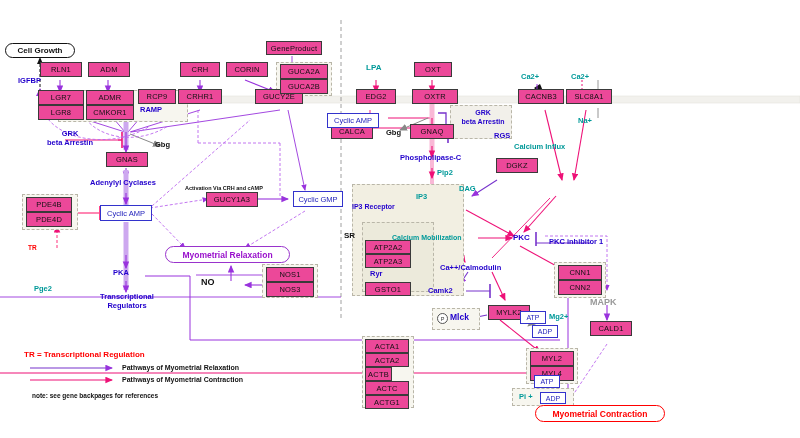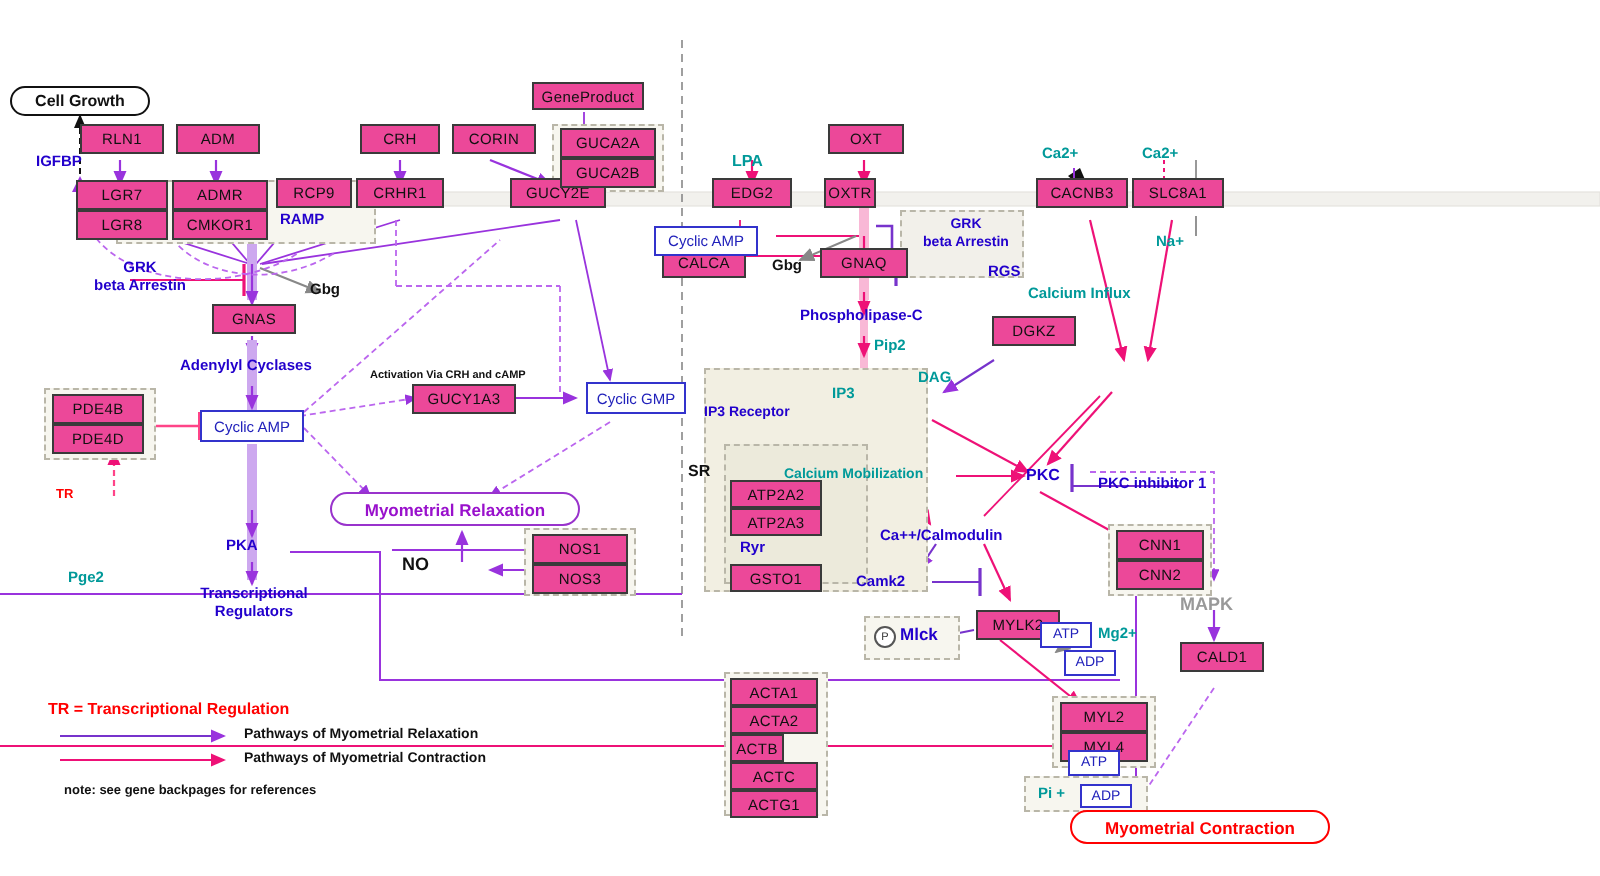--- a/index.html
+++ b/index.html
@@ -279,21 +279,21 @@
   <div class="box" style="left:106px;top:152px;width:42px;height:15px;">GNAS</div>
   <div class="box" style="left:26px;top:197px;width:46px;height:15px;">PDE4B</div>
   <div class="box" style="left:26px;top:212px;width:46px;height:15px;">PDE4D</div>
   <div class="box" style="left:206px;top:192px;width:52px;height:15px;">GUCY1A3</div>
   <div class="box" style="left:266px;top:267px;width:48px;height:15px;">NOS1</div>
   <div class="box" style="left:266px;top:282px;width:48px;height:15px;">NOS3</div>
   <div class="box" style="left:331px;top:124px;width:42px;height:15px;">CALCA</div>
 
   <div class="box" style="left:356px;top:89px;width:40px;height:15px;">EDG2</div>
   <div class="box" style="left:414px;top:62px;width:38px;height:15px;">OXT</div>
-  <div class="box" style="left:412px;top:89px;width:26px;height:15px;">OXTR</div>
+  <div class="box" style="left:412px;top:89px;width:46px;height:15px;">OXTR</div>
   <div class="box" style="left:410px;top:124px;width:44px;height:15px;">GNAQ</div>
   <div class="box" style="left:496px;top:158px;width:42px;height:15px;">DGKZ</div>
   <div class="box" style="left:518px;top:89px;width:46px;height:15px;">CACNB3</div>
   <div class="box" style="left:566px;top:89px;width:46px;height:15px;">SLC8A1</div>
   <div class="box" style="left:365px;top:240px;width:46px;height:14px;">ATP2A2</div>
   <div class="box" style="left:365px;top:254px;width:46px;height:14px;">ATP2A3</div>
   <div class="box" style="left:365px;top:282px;width:46px;height:14px;">GSTO1</div>
   <div class="box" style="left:558px;top:265px;width:44px;height:15px;">CNN1</div>
   <div class="box" style="left:558px;top:280px;width:44px;height:15px;">CNN2</div>
   <div class="box" style="left:590px;top:321px;width:42px;height:15px;">CALD1</div>
@@ -319,21 +319,21 @@
   <div class="lbl blue ctr" style="left:40px;top:129px;width:60px;">GRK<br>beta Arrestin</div>
   <div class="lbl black" style="left:155px;top:140px;">Gbg</div>
   <div class="lbl blue" style="left:90px;top:178px;">Adenylyl Cyclases</div>
   <div class="lbl blk" style="left:185px;top:184px;font-size:5.5px;font-weight:bold;">Activation Via CRH and cAMP</div>
   <div class="lbl blue" style="left:113px;top:268px;">PKA</div>
   <div class="lbl blue ctr" style="left:92px;top:292px;width:70px;">Transcriptional<br>Regulators</div>
   <div class="lbl black" style="left:201px;top:278px;font-size:9px;">NO</div>
   <div class="lbl red" style="left:28px;top:243px;font-size:6.5px;">TR</div>
   <div class="lbl teal" style="left:34px;top:252px;margin-top:32px;">Pge2</div>
 
-  <div class="lbl teal" style="left:366px;top:76px;font-size:8px;text-align:right;">LPA</div>
+  <div class="lbl teal" style="left:366px;top:63px;font-size:8px;text-align:right;">LPA</div>
   <div class="lbl black" style="left:386px;top:128px;">Gbg</div>
   <div class="lbl blue ctr" style="left:455px;top:108px;width:56px;font-size:7px;">GRK<br>beta Arrestin</div>
   <div class="lbl blue" style="left:494px;top:131px;">RGS</div>
   <div class="lbl blue" style="left:400px;top:153px;">Phospholipase-C</div>
   <div class="lbl teal" style="left:437px;top:168px;">Pip2</div>
   <div class="lbl teal" style="left:416px;top:192px;">IP3</div>
   <div class="lbl teal" style="left:459px;top:184px;">DAG</div>
   <div class="lbl teal" style="left:521px;top:72px;">Ca2+</div>
   <div class="lbl teal" style="left:571px;top:72px;">Ca2+</div>
   <div class="lbl teal" style="left:578px;top:116px;">Na+</div>

